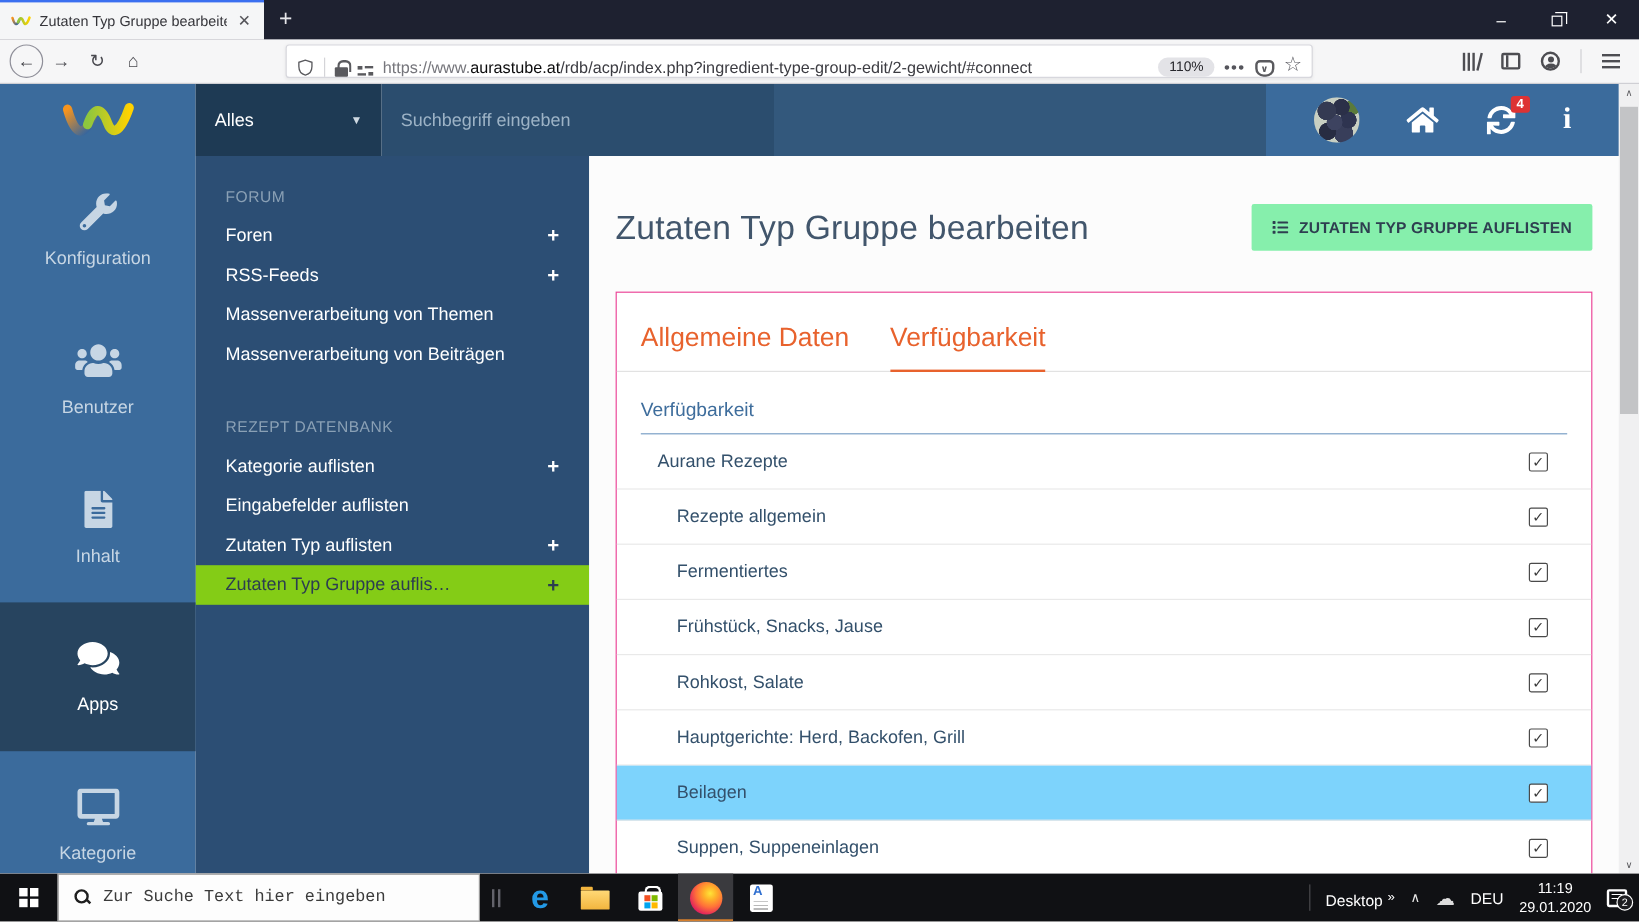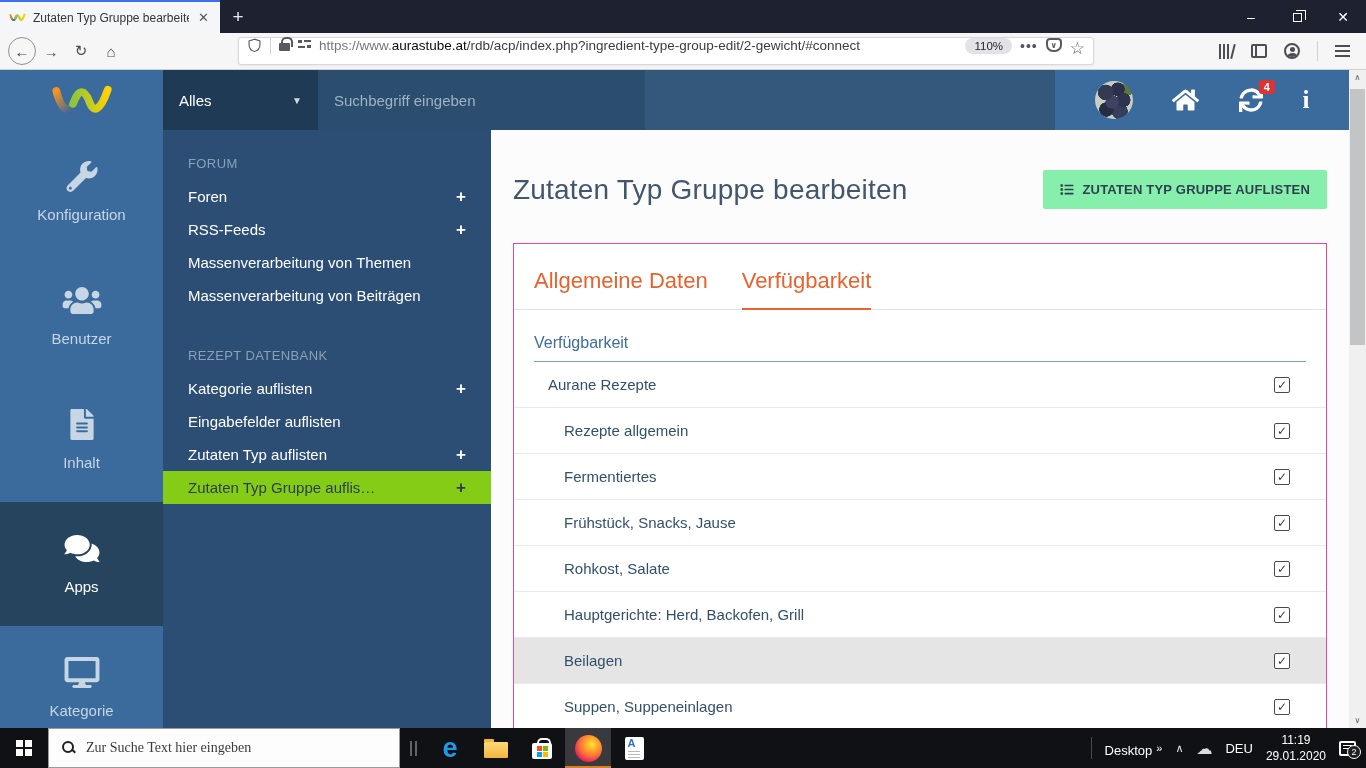--- a/index.html
+++ b/index.html
@@ -20,21 +20,21 @@
   .newtab{width:36px;display:flex;align-items:center;justify-content:center;color:#e6e6ea;font-size:19px;font-weight:300}
   .wincontrols{margin-left:auto;display:flex}
   .winbtn{width:46px;display:flex;align-items:center;justify-content:center;color:#fff;font-size:14px}
   .restore-glyph{position:relative;width:9px;height:9px;border:1px solid #fff;margin-top:2px}
   .restore-glyph::before{content:"";position:absolute;left:2px;top:-4px;width:9px;height:9px;border:1px solid #fff;border-left:none;border-bottom:none}
 
   
   .navbar{height:37px;background:#f6f6f7;border-bottom:1px solid #cfcfd4;display:flex;align-items:center;padding:0 8px}
   .circle-btn{width:28px;height:28px;border:1px solid #90909a;border-radius:50%;display:flex;align-items:center;justify-content:center;color:#3e3e44;font-size:15px;flex:none}
   .nav-ic{width:30px;height:28px;display:flex;align-items:center;justify-content:center;color:#4a4a50;font-size:15px;flex:none}
-  .urlbar{height:28px;width:856px;margin-left:112px;background:#fff;border:1px solid #d7d7dd;border-radius:3px;display:flex;align-items:flex-start;padding:0 8px;gap:8px;flex:none;box-shadow:0 1px 3px rgba(0,0,0,.06)}
+  .urlbar{height:28px;width:856px;margin-left:112px;background:#fff;border:1px solid #d7d7dd;border-radius:3px;display:flex;align-items:flex-end;padding:0 8px;gap:8px;flex:none;box-shadow:0 1px 3px rgba(0,0,0,.06)}
   .u-sep{width:1px;height:16px;background:#d4d4d8}
   .shield-svg{width:15px;height:15px}
   .lock{position:relative;width:11px;height:8px;background:#5a5a5e;border-radius:1px;margin-top:5px}
   .lock::before{content:"";position:absolute;left:1.5px;top:-6px;width:8px;height:8px;border:2px solid #5a5a5e;border-bottom:none;border-radius:5px 5px 0 0}
   .perms{width:13px;height:11px;background:
     linear-gradient(#5a5a5e,#5a5a5e) 0 2px/4px 3px no-repeat,
     linear-gradient(#5a5a5e,#5a5a5e) 6px 2px/7px 2px no-repeat,
     linear-gradient(#5a5a5e,#5a5a5e) 0 8px/7px 2px no-repeat,
     linear-gradient(#5a5a5e,#5a5a5e) 9px 7px/4px 3px no-repeat}
   .url-text{flex:1;font-size:13.5px;white-space:nowrap;overflow:hidden}
@@ -111,36 +111,36 @@
   .title-row{display:flex;align-items:center;margin:40px 22px 0 22px}
   .page-title{font-size:28px;font-weight:300;color:#42566c;letter-spacing:.2px}
   .list-btn{margin-left:auto;background:#86efac;color:#2e3f50;font-size:13px;font-weight:700;padding:12px 17px;border-radius:2px;display:flex;align-items:center;gap:8px;cursor:pointer;letter-spacing:.2px}
   .list-btn svg{fill:#2e3f50;width:14px;height:13px}
   .content-box{margin:34px 22px 0;background:#fff;border:1px solid #ec4899;height:520px}
   .tabs{display:flex;gap:34px;padding:24px 20px 0;border-bottom:1px solid #e2e2e2}
   .tab-item{font-size:22px;font-weight:300;color:var(--orange);padding-bottom:15px;cursor:pointer}
   .tab-item.active{border-bottom:2px solid var(--orange);margin-bottom:-1px;padding-bottom:13px}
   .section-hd{margin:24px 20px 0;font-size:16px;color:#3e6d9c;padding-bottom:9px;border-bottom:1px solid #7aa0c6}
   .av-row{height:46px;display:flex;align-items:center;border-bottom:1px solid #e9e9e9;padding-right:36px}
-  .av-row.hl{background:#e5e5e5}
+  .av-row.hl{background:#7dd3fc}
   .av-label{font-size:15px;color:var(--rowtext)}
   .av-label.lv1{padding-left:34px}
   .av-label.lv2{padding-left:50px}
   .av-check{margin-left:auto;width:16px;height:16px;border:1px solid #4a4a4a;border-radius:2px;display:flex;align-items:center;justify-content:center;font-size:12px;font-weight:700;color:#3a3a3a;background:#fff;cursor:pointer;font-family:"DejaVu Sans",sans-serif}
 
   
   .taskbar{position:absolute;bottom:0;left:0;width:1366px;height:40px;background:#101114;display:flex;align-items:center;color:#fff}
   .start{width:48px;height:40px;display:flex;align-items:center;justify-content:center}
   .winlogo{position:relative;width:16px;height:16px}
   .winlogo span{position:absolute;width:7px;height:7px;background:#fff}
   .winlogo span:nth-child(2){left:9px}
   .winlogo span:nth-child(3){top:9px}
   .winlogo span:nth-child(4){left:9px;top:9px}
   .tb-search{width:352px;height:40px;background:#fdfdfd;border:1px solid #9a9a9a;display:flex;align-items:center;gap:10px;padding:0 13px;color:#2b2b2b}
-  .tb-search input{border:none;outline:none;font-size:14px;color:#2b2b2b;background:transparent;width:100%;font-family:Liberation Serif, serif}
+  .tb-search input{border:none;outline:none;font-size:14px;color:#2b2b2b;background:transparent;width:100%;font-family:Liberation Mono, monospace}
   .tb-search input::placeholder{color:#3b3b3b;opacity:1}
   .mag{position:relative;width:14px;height:14px;flex:none}
   .mag::before{content:"";position:absolute;left:0;top:0;width:8px;height:8px;border:2px solid #1f1f1f;border-radius:50%}
   .mag::after{content:"";position:absolute;left:9px;top:9px;width:5px;height:2px;background:#1f1f1f;transform:rotate(45deg)}
   .grip{display:flex;gap:3px;margin:0 10px}
   .grip i{display:block;width:2px;height:15px;background:#62626a}
   .tb-icon{width:46px;height:40px;display:flex;align-items:center;justify-content:center}
   .tb-icon.activeapp{background:#3a3a3e;box-shadow:inset 0 -2px 0 #d6802e}
   .edge-e{color:#2399e6;font-size:27px;font-weight:700;line-height:1}
   .folder{position:relative;width:24px;height:16px;background:linear-gradient(#ffd977,#f2b53e);border-radius:1px;margin-top:4px}

